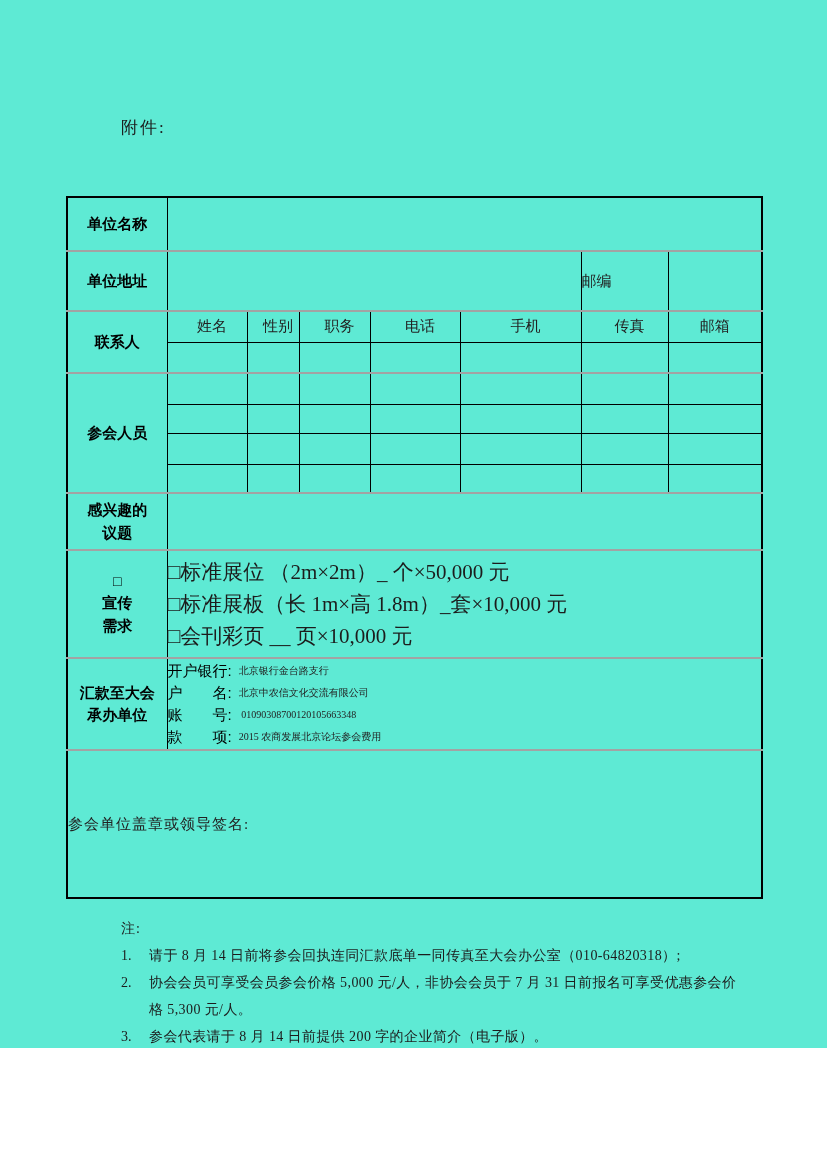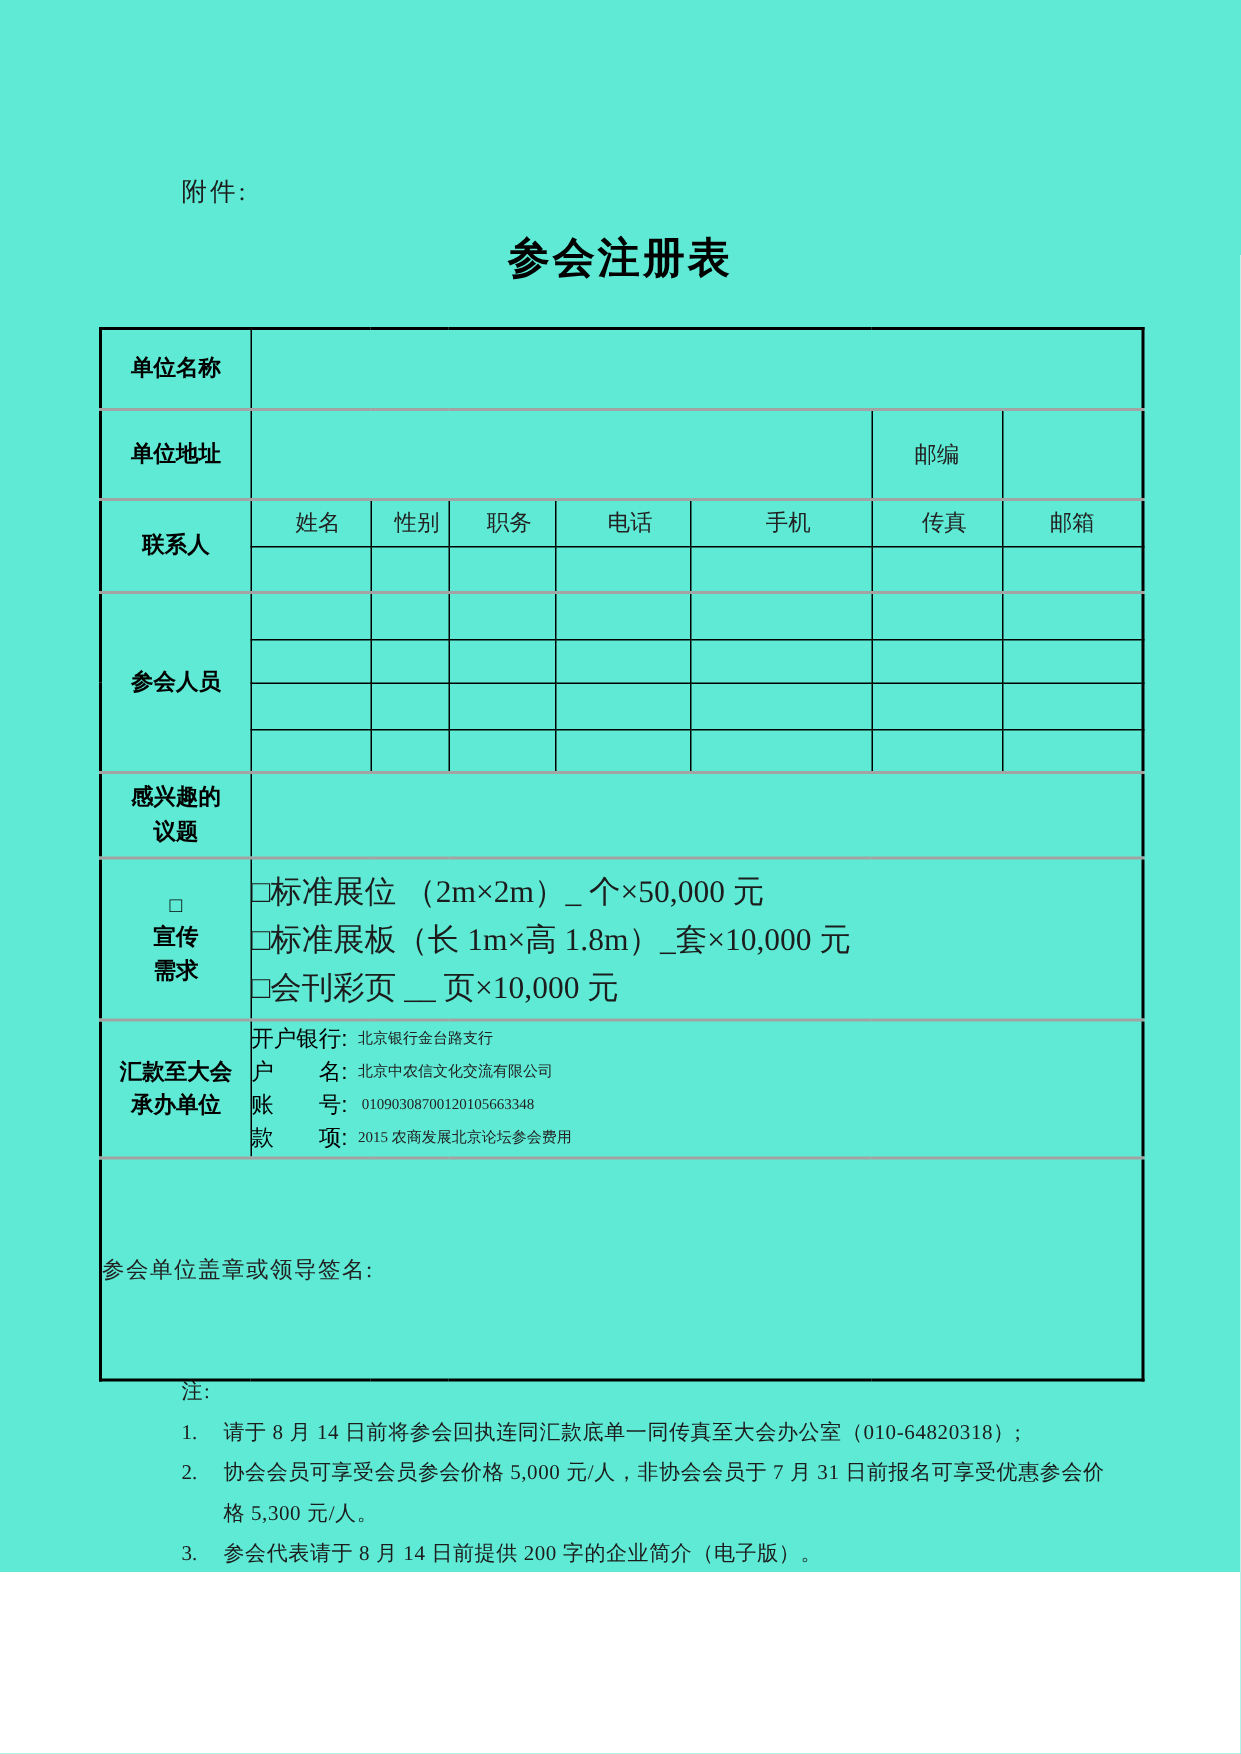--- a/index.html
+++ b/index.html
@@ -33,21 +33,20 @@
     color: #000;
   }
   table.form {
     position: absolute;
     left: 66px;
     top: 196px;
     width: 695px;
     border-collapse: collapse;
     table-layout: fixed;
     border: 2px solid #000;
-    margin-top: 22px;
   }
   table.form td {
     border: 1px solid #000;
     vertical-align: middle;
     font-size: 15px;
     padding: 0;
   }
   tr.sec > td { border-top: 2px solid #a3a3a3; }
   td.lbl {
     font-family: "Liberation Sans", sans-serif;
@@ -57,21 +56,21 @@
     color: #000;
     line-height: 1.5;
   }
   td.hdr {
     text-align: center;
     padding-left: 14px;
     font-size: 14px;
     color: #222;
   }
   td.hdr.ctr { text-align: center; padding-left: 10px; }
-  .postal { text-align: center; font-size: 14px; color: #222; }
+  .postal { font-size: 14px; color: #222; }
   .pub-cell { padding: 10px 0 8px 10px; }
   .pub-line { font-size: 21px; line-height: 32px; color: #1c1c1c; }
   .bank-cell { padding: 4px 0 4px 8px; }
   .bank-row { display: flex; line-height: 22px; }
   .bank-label {
     font-family: "Liberation Sans", sans-serif;
     font-weight: normal;
     font-size: 15px;
     color: #000;
     white-space: pre;
@@ -102,21 +101,20 @@
   }
   .two-line span { display: block; }
 </style>
 </head>
 <body>
 
 <div class="page">
 
   <div class="attachment">附件:</div>
 
-  <div class="doc-title">参会注册表</div>
 
   <table class="form">
     <colgroup>
       <col style="width:100px">
         <col style="width:80px">
         <col style="width:52px">
         <col style="width:71px">
       <col style="width:90px">
         <col style="width:121px">
         <col style="width:87px">

